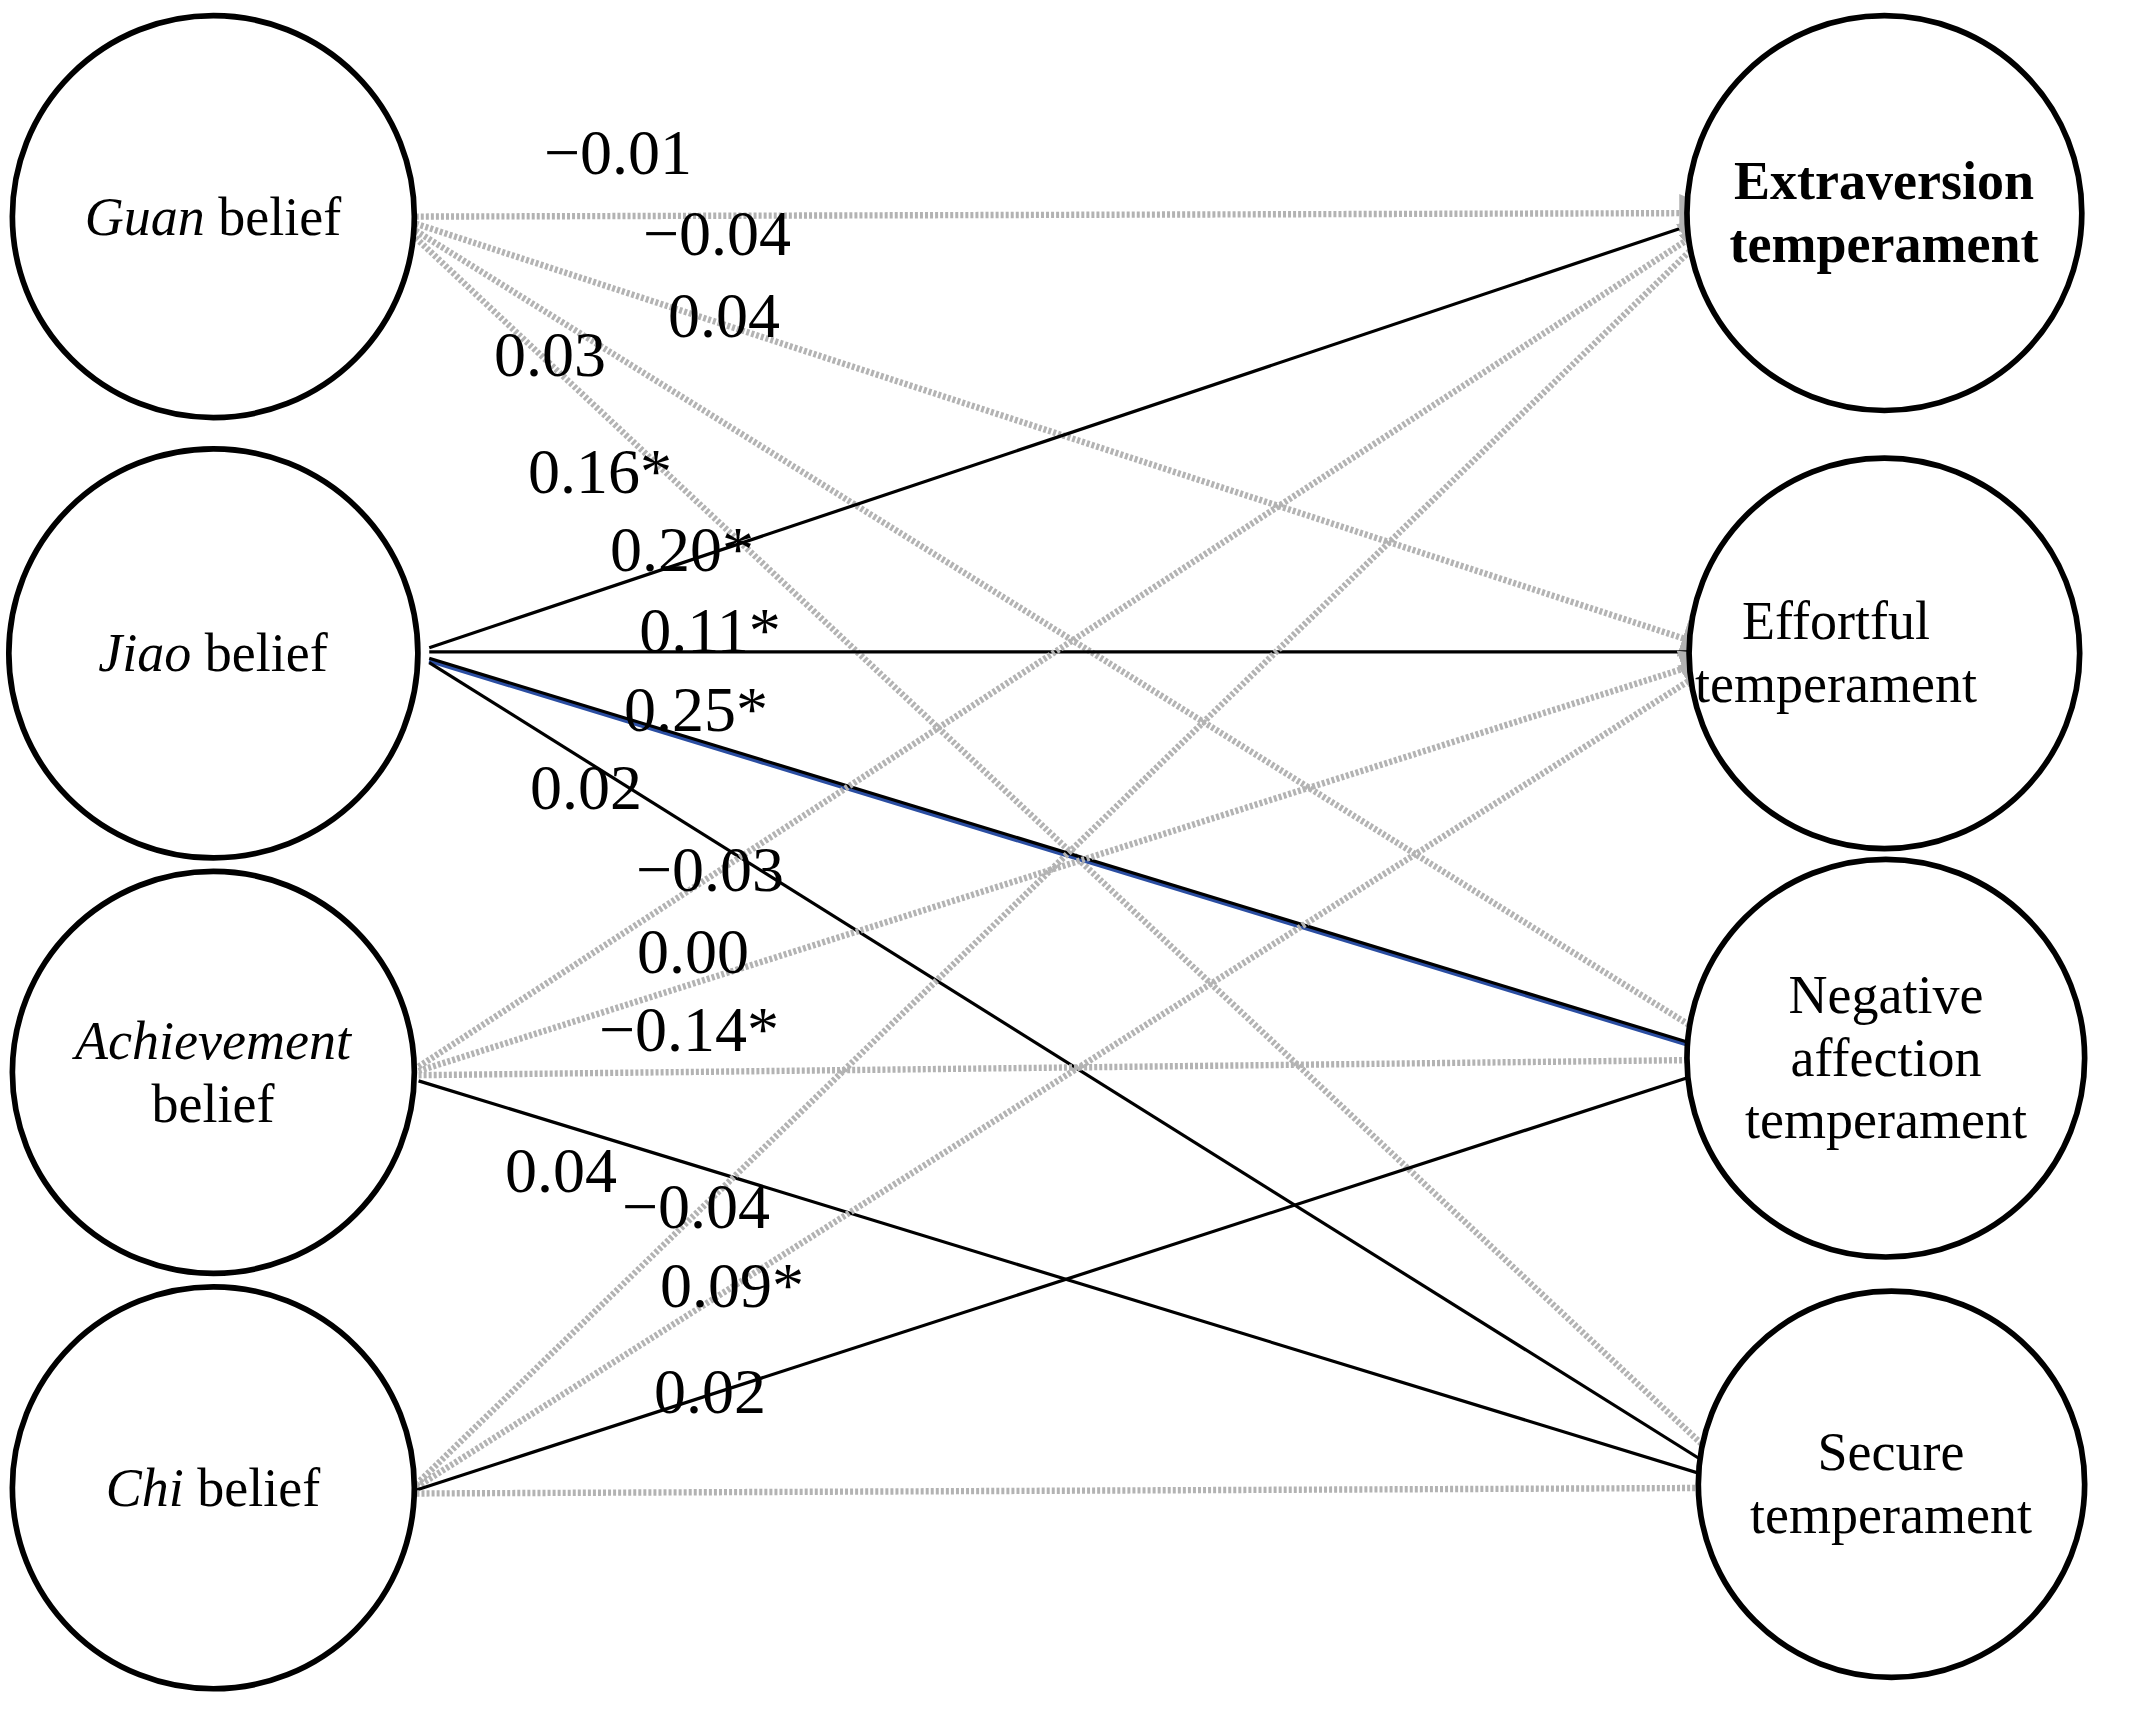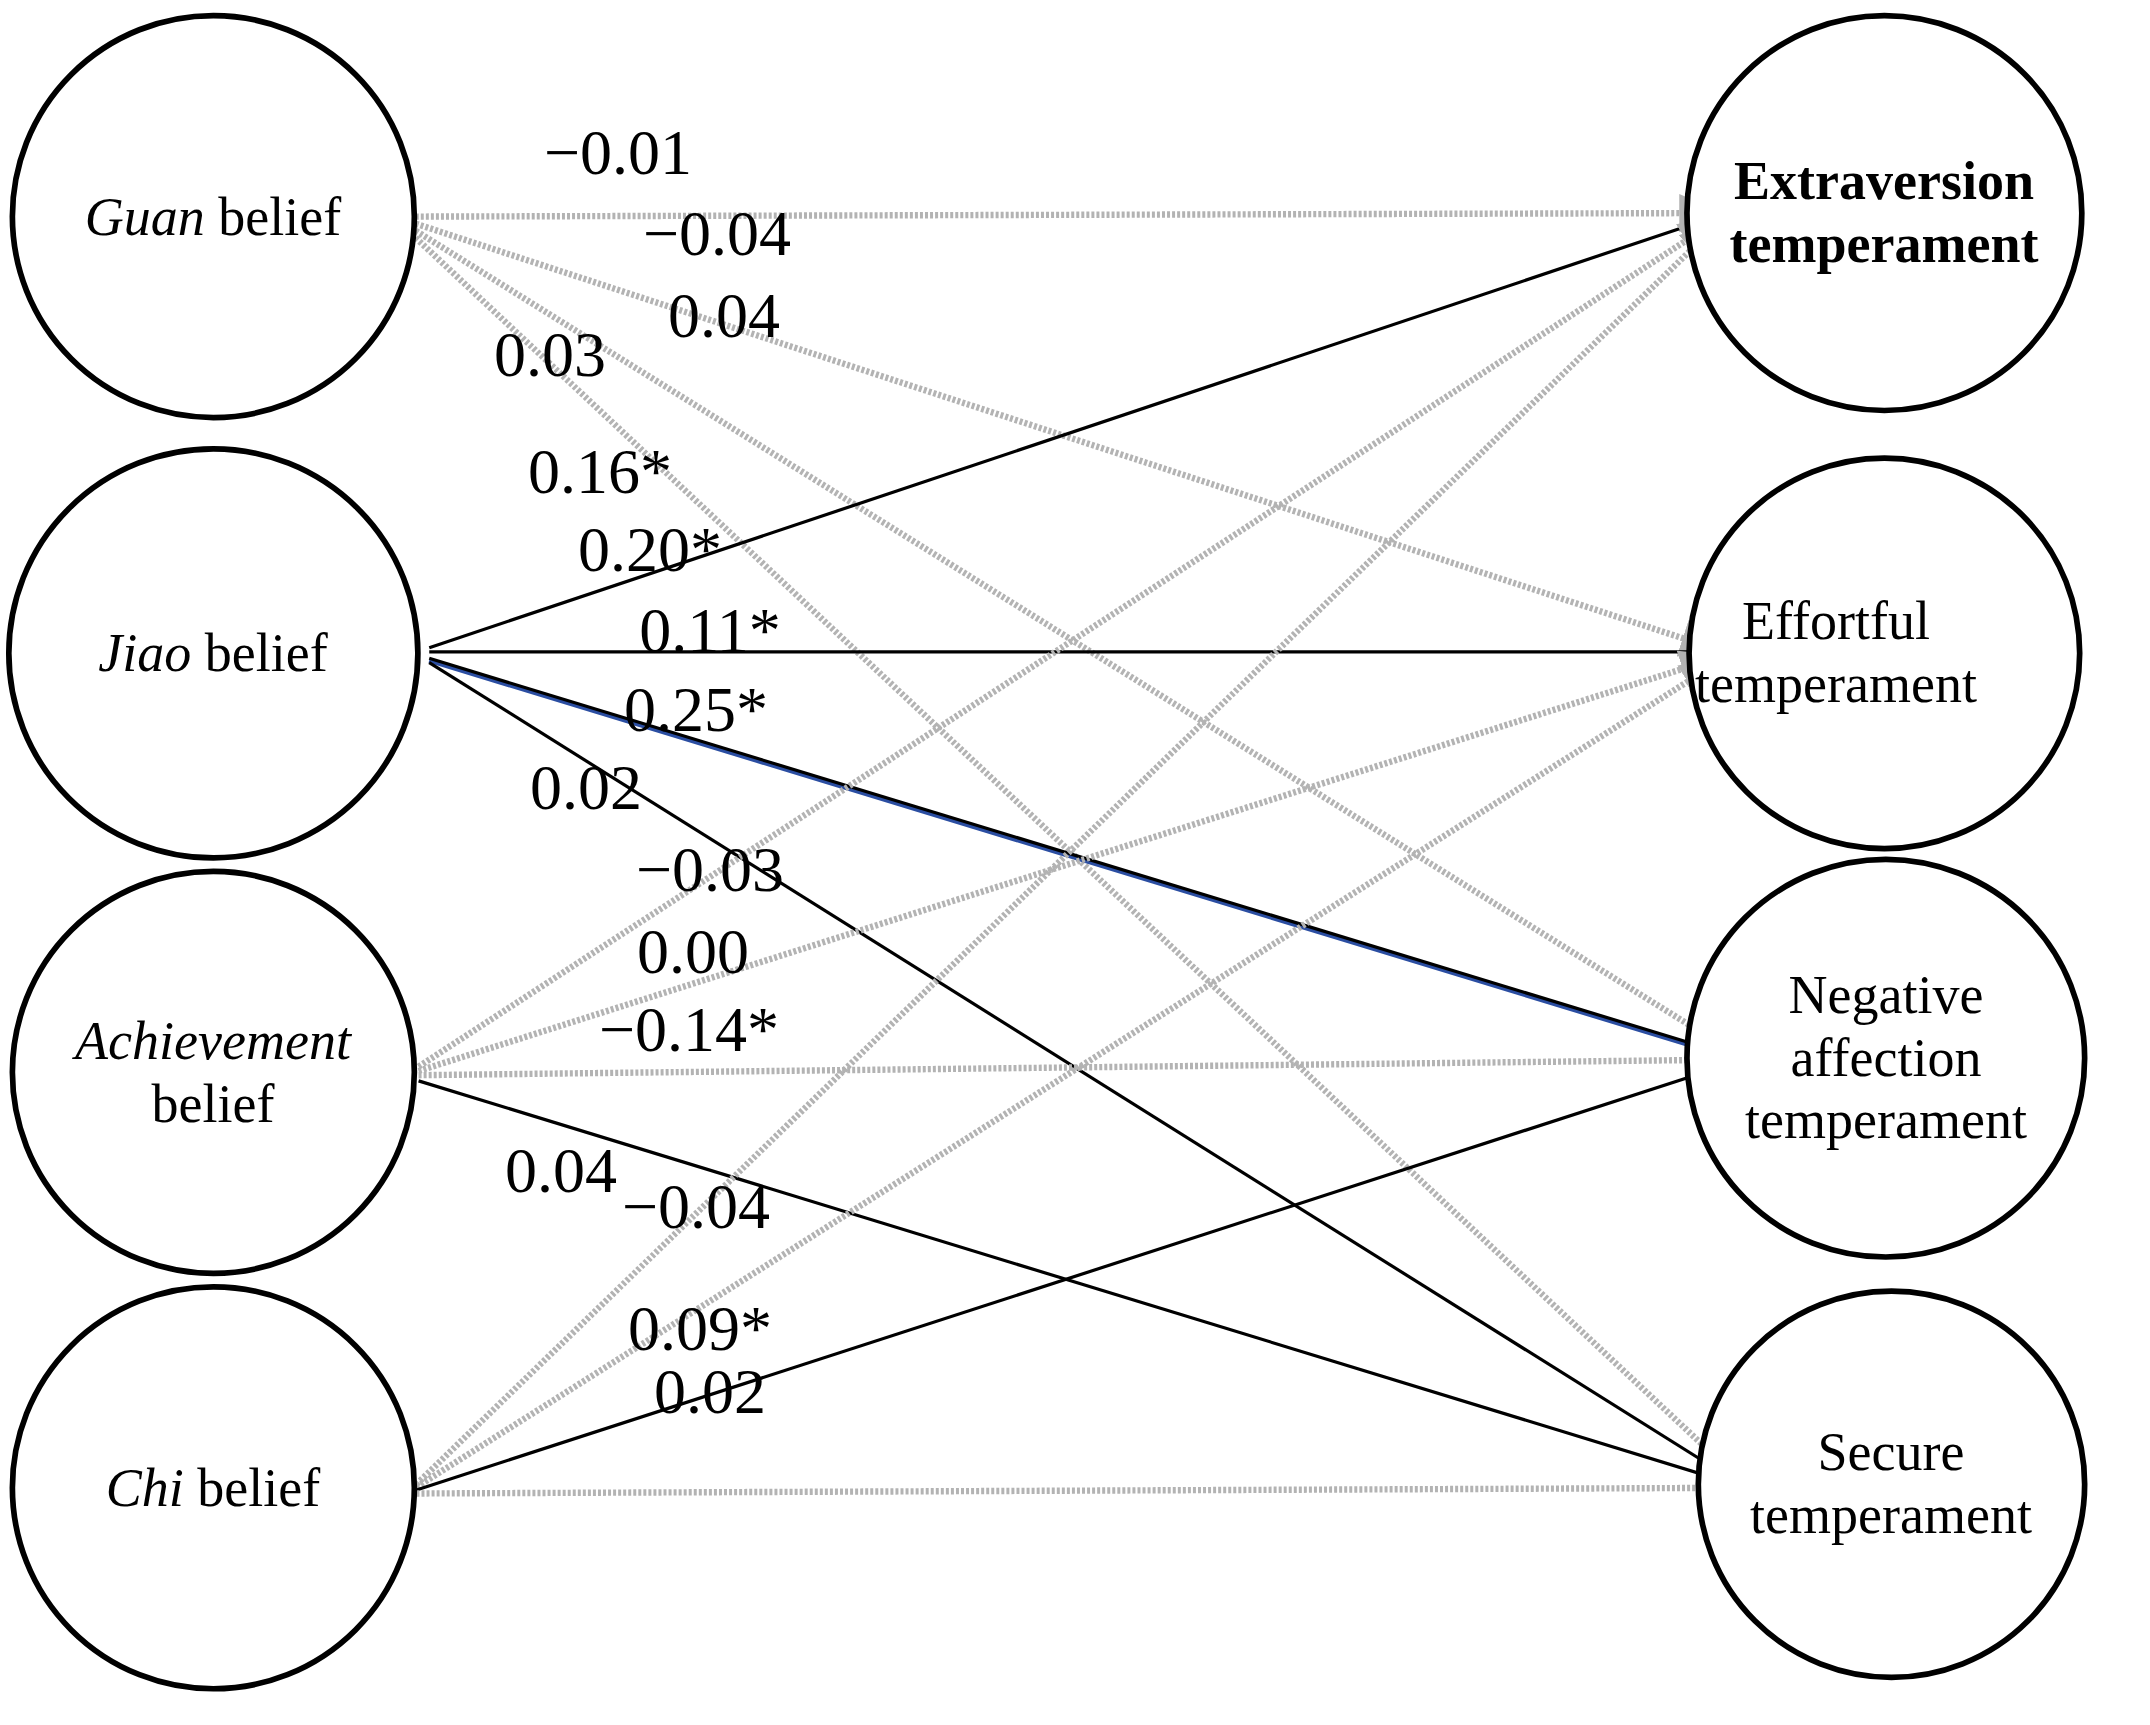--- a/index.html
+++ b/index.html
@@ -98,30 +98,30 @@
       <circle cx="2653" cy="920" r="275" fill="#ffffff" stroke="#000000" stroke-width="8"></circle>
       <circle cx="2655" cy="1490" r="280" fill="#ffffff" stroke="#000000" stroke-width="8"></circle>
       <circle cx="2663" cy="2090" r="272" fill="#ffffff" stroke="#000000" stroke-width="8"></circle>
     </svg>
   <div id="text-layer">
       <div class="path-label" style="left: 618px; top: 153px;">−0.01</div>
       <div class="path-label" style="left: 717px; top: 234px;">−0.04</div>
       <div class="path-label" style="left: 724px; top: 316px;">0.04</div>
       <div class="path-label" style="left: 550px; top: 355px;">0.03</div>
       <div class="path-label" style="left: 600px; top: 472px;">0.16*</div>
-      <div class="path-label" style="left: 650px; top: 550px; text-align: right;">0.20*</div>
+      <div class="path-label" style="left: 682px; top: 550px; text-align: right;">0.20*</div>
       <div class="path-label" style="left: 710px; top: 631px;">0.11*</div>
       <div class="path-label" style="left: 696px; top: 710px;">0.25*</div>
       <div class="path-label" style="left: 586px; top: 788px;">0.02</div>
       <div class="path-label" style="left: 710px; top: 870px;">−0.03</div>
       <div class="path-label" style="left: 693px; top: 952px;">0.00</div>
       <div class="path-label" style="left: 689px; top: 1030px;">−0.14*</div>
       <div class="path-label" style="left: 561px; top: 1171px;">0.04</div>
       <div class="path-label" style="left: 696px; top: 1207px;">−0.04</div>
-      <div class="path-label" style="left: 700px; top: 1286px; margin-top: 43px;">0.09*</div>
+      <div class="path-label" style="left: 732px; top: 1286px;">0.09*</div>
       <div class="path-label" style="left: 710px; top: 1392px;">0.02</div>
       <div class="node-label" style="left: 213px; top: 217px; width: 452px;"><span class="ital">Guan</span><span> belief</span></div>
       <div class="node-label" style="left: 213px; top: 653px; width: 460px;"><span class="ital">Jiao</span><span> belief</span></div>
       <div class="node-label" style="left: 213px; top: 1073px; width: 452px;"><span class="ital">Achievement</span><span></span><br><span>belief</span></div>
       <div class="node-label" style="left: 213px; top: 1488px; width: 452px;"><span class="ital">Chi</span><span> belief</span></div>
       <div class="node-label" style="left: 1884px; top: 213px; width: 444px; font-weight: bold;">Extraversion
 temperament</div>
       <div class="node-label" style="left: 1836px; top: 653px; width: 439px; font-family: Liberation Serif, serif;">Effortful
 temperament</div>
       <div class="node-label" style="left: 1886px; top: 1058px; width: 447px;">Negative

